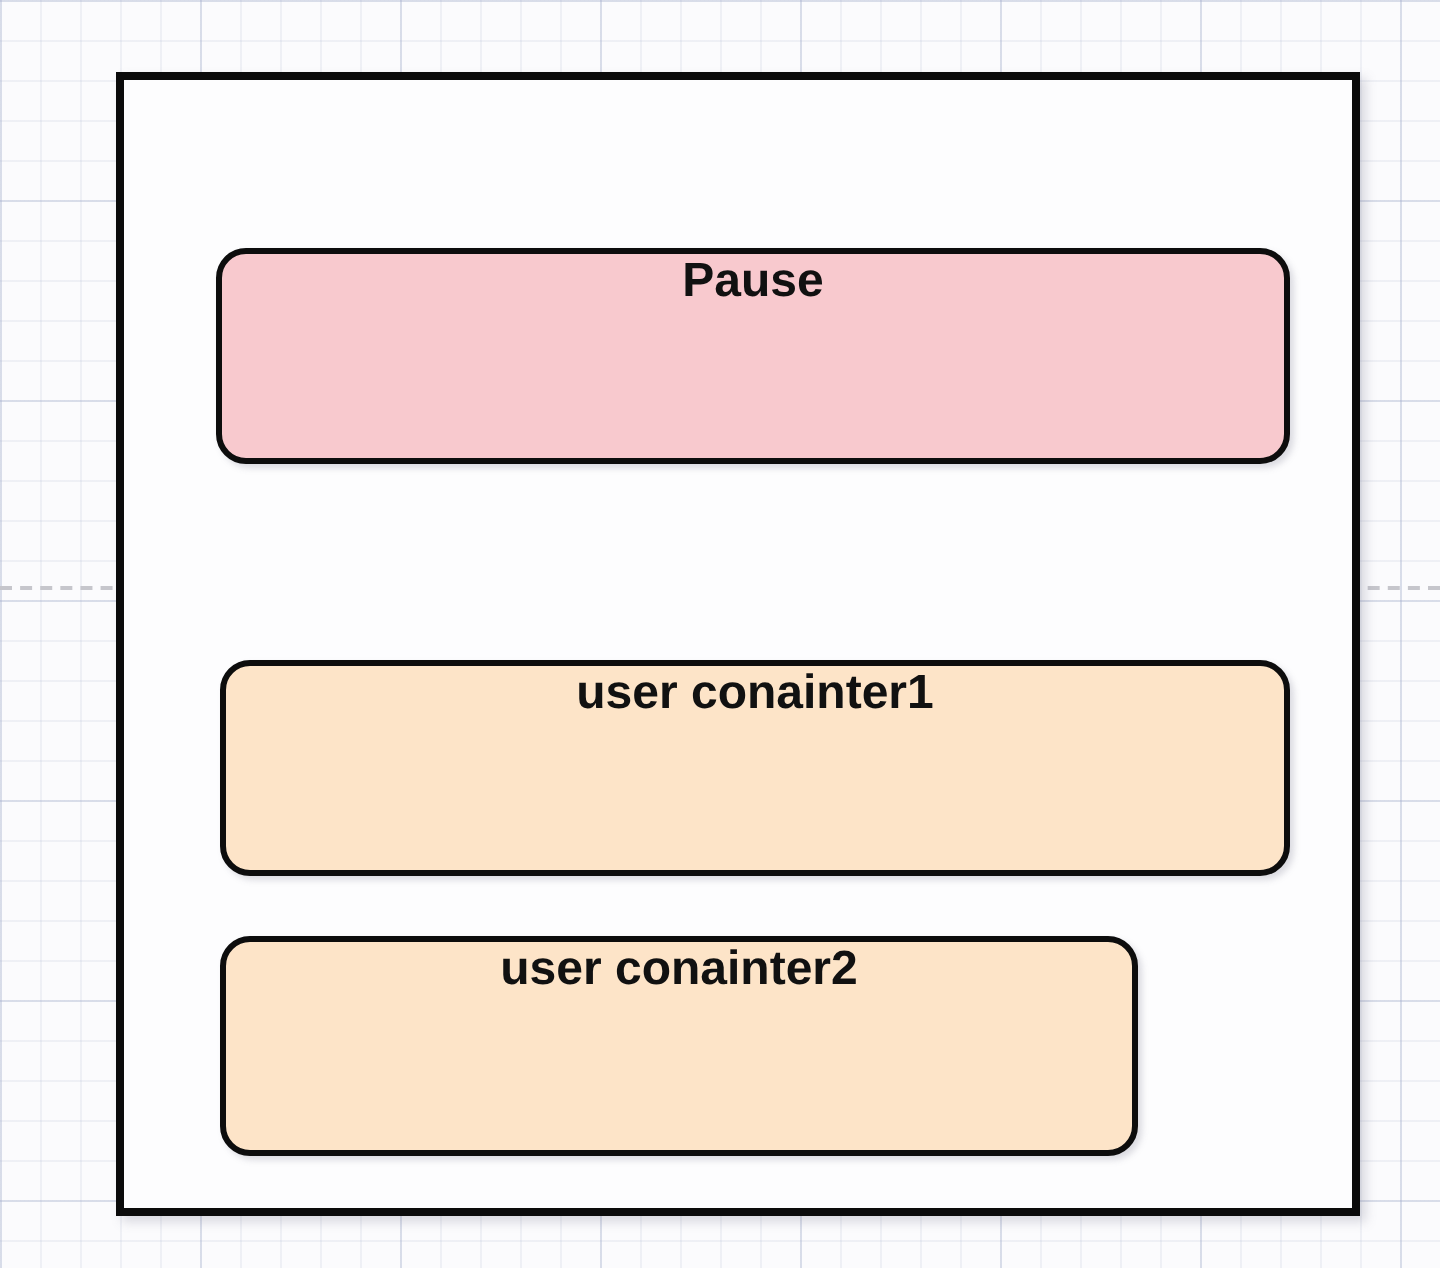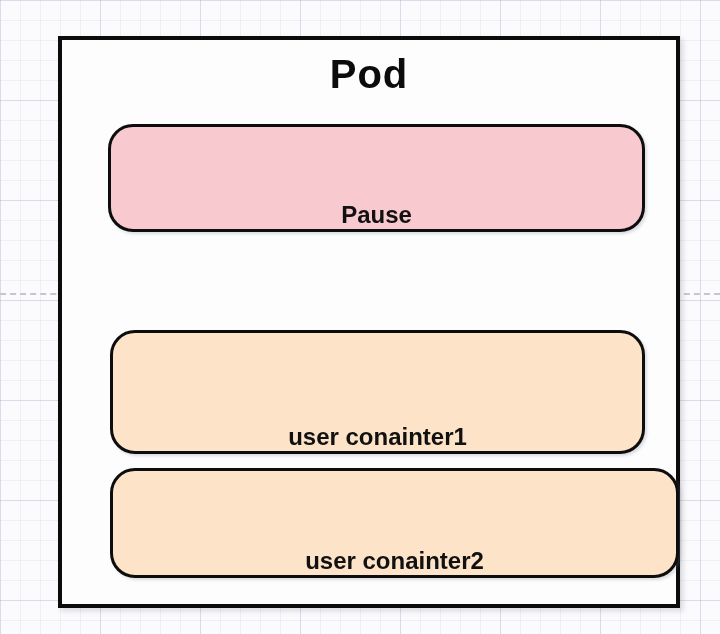--- a/index.html
+++ b/index.html
@@ -49,34 +49,34 @@
     text-align: center;
     font-size: 40px;
     font-weight: bold;
     color: #0c0c0c;
     letter-spacing: 1px;
   }
   .node {
     position: absolute;
     box-sizing: border-box;
     border: 3px solid #0d0d0d;
-    border-radius: 25px;
+    border-radius: 15px;
     display: flex;
-    align-items: flex-end;
+    align-items: flex-start;
     justify-content: center;
     box-shadow: 2px 2px 3px rgba(120,120,140,0.25);
   }
   .node-label {
     font-size: 24px;
     font-weight: bold;
     color: #111111;
   }
   .node-pause   { left: 46px; top: 84px;  width: 537px; height: 108px; }
-  .node-user-1  { left: 48px; top: 290px; width: 535px; height: 124px; }
-  .node-user-2  { left: 48px; top: 428px; width: 569px; height: 110px; }
+  .node-user-1  { left: 48px; top: 290px; width: 535px; height: 108px; }
+  .node-user-2  { left: 48px; top: 428px; width: 459px; height: 110px; }
   .watermark {
     position: absolute;
     top: 594px;
     right: 16px;
     z-index: 3;
     font-size: 20px;
     font-weight: bold;
     color: #ffffff;
     white-space: nowrap;
     text-shadow:
@@ -89,21 +89,20 @@
 </style>
 </head>
 <body>
 
 <div class="stage">
 
   <div class="page-break-line"></div>
 
   <div class="pod-box" style="background-color: rgb(253, 253, 254);">
 
-    <div class="pod-title">Pod</div>
 
     <div class="node node-pause" style="background-color: rgb(248, 201, 206);">
       <span class="node-label">Pause</span>
     </div>
 
     <div class="node node-user-1" style="background-color: rgb(253, 228, 200);">
       <span class="node-label">user conainter1</span>
     </div>
 
     <div class="node node-user-2" style="background-color: rgb(253, 228, 200);">

